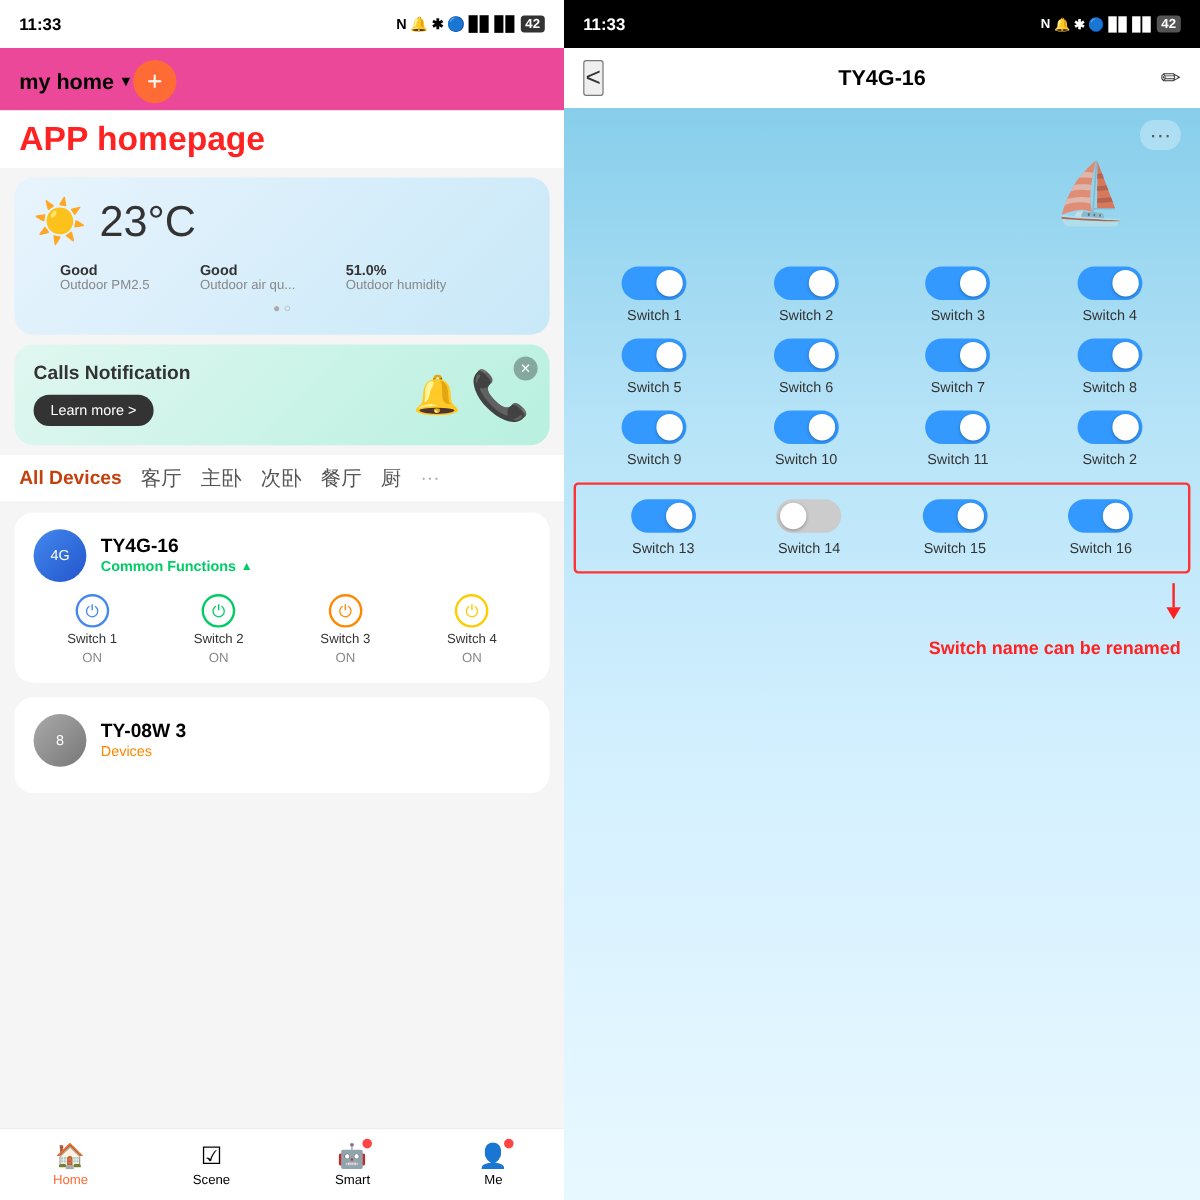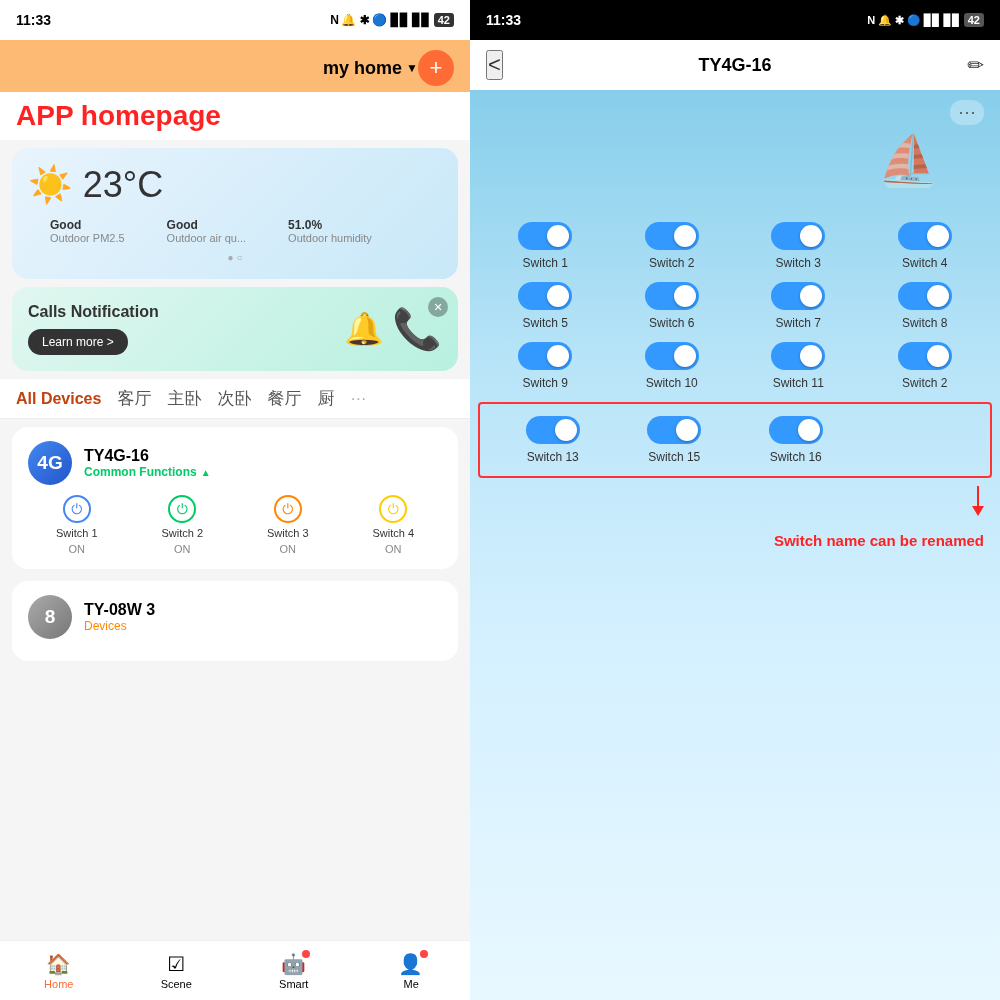--- a/index.html
+++ b/index.html
@@ -28,25 +28,25 @@
       display: flex;
       align-items: center;
       justify-content: space-between;
       padding: 0 16px;
       font-size: 14px;
       font-weight: 600;
     }
     .status-icons { font-size: 12px; display: flex; gap: 3px; align-items: center; }
 
     .home-header {
-      background: #fdba74;
+      background: #ec4899;
       padding: 10px 16px 6px;
       display: flex;
       align-items: center;
-      justify-content: flex-end;
+      justify-content: flex-start;
     }
     .home-title { font-size: 18px; font-weight: 600; display: flex; align-items: center; gap: 4px; }
     .dropdown-arrow { font-size: 12px; }
     .add-btn {
       width: 36px; height: 36px;
       background: #ff6b35;
       border-radius: 50%;
       color: white;
       font-size: 22px;
       display: flex; align-items: center; justify-content: center;
@@ -130,21 +130,21 @@
     .device-card {
       background: white;
       border-radius: 16px;
       padding: 14px 16px;
       margin-bottom: 12px;
     }
     .device-card-header { display: flex; align-items: center; gap: 12px; margin-bottom: 8px; }
     .device-avatar {
       width: 44px; height: 44px; border-radius: 50%;
       display: flex; align-items: center; justify-content: center;
-      font-size: 19px; font-weight: 700; color: white;
+      font-size: 12px; font-weight: 400; color: white;
     }
     .avatar-4g { background: linear-gradient(135deg, #4488ee, #2255cc); }
     .avatar-gray { background: linear-gradient(135deg, #aaaaaa, #777777); }
     .device-name { font-size: 16px; font-weight: 600; }
     .device-status { font-size: 12px; }
     .status-green { color: #00cc66; }
     .status-orange { color: #ff8800; }
     .common-fn { display: flex; align-items: center; gap: 4px; font-weight: bold; }
     .fn-arrow { font-size: 10px; }
 
@@ -581,20 +581,26 @@
 
     <div class="highlight-box">
       <div class="switches-grid" id="switches-grid-bottom">
       <div class="switch-cell">
             <div class="toggle-switch toggle-on">
               <div class="toggle-knob"></div>
             </div>
             <span class="switch-cell-name">Switch 13</span>
           </div>
           <div class="switch-cell">
+            <div class="toggle-switch toggle-off" style="background: rgb(204, 204, 204);">
+              <div class="toggle-knob"></div>
+            </div>
+            <span class="switch-cell-name">Switch 14</span>
+          </div>
+          <div class="switch-cell">
             <div class="toggle-switch toggle-on">
               <div class="toggle-knob"></div>
             </div>
             <span class="switch-cell-name">Switch 15</span>
           </div>
           <div class="switch-cell">
             <div class="toggle-switch toggle-on">
               <div class="toggle-knob"></div>
             </div>
             <span class="switch-cell-name">Switch 16</span>

